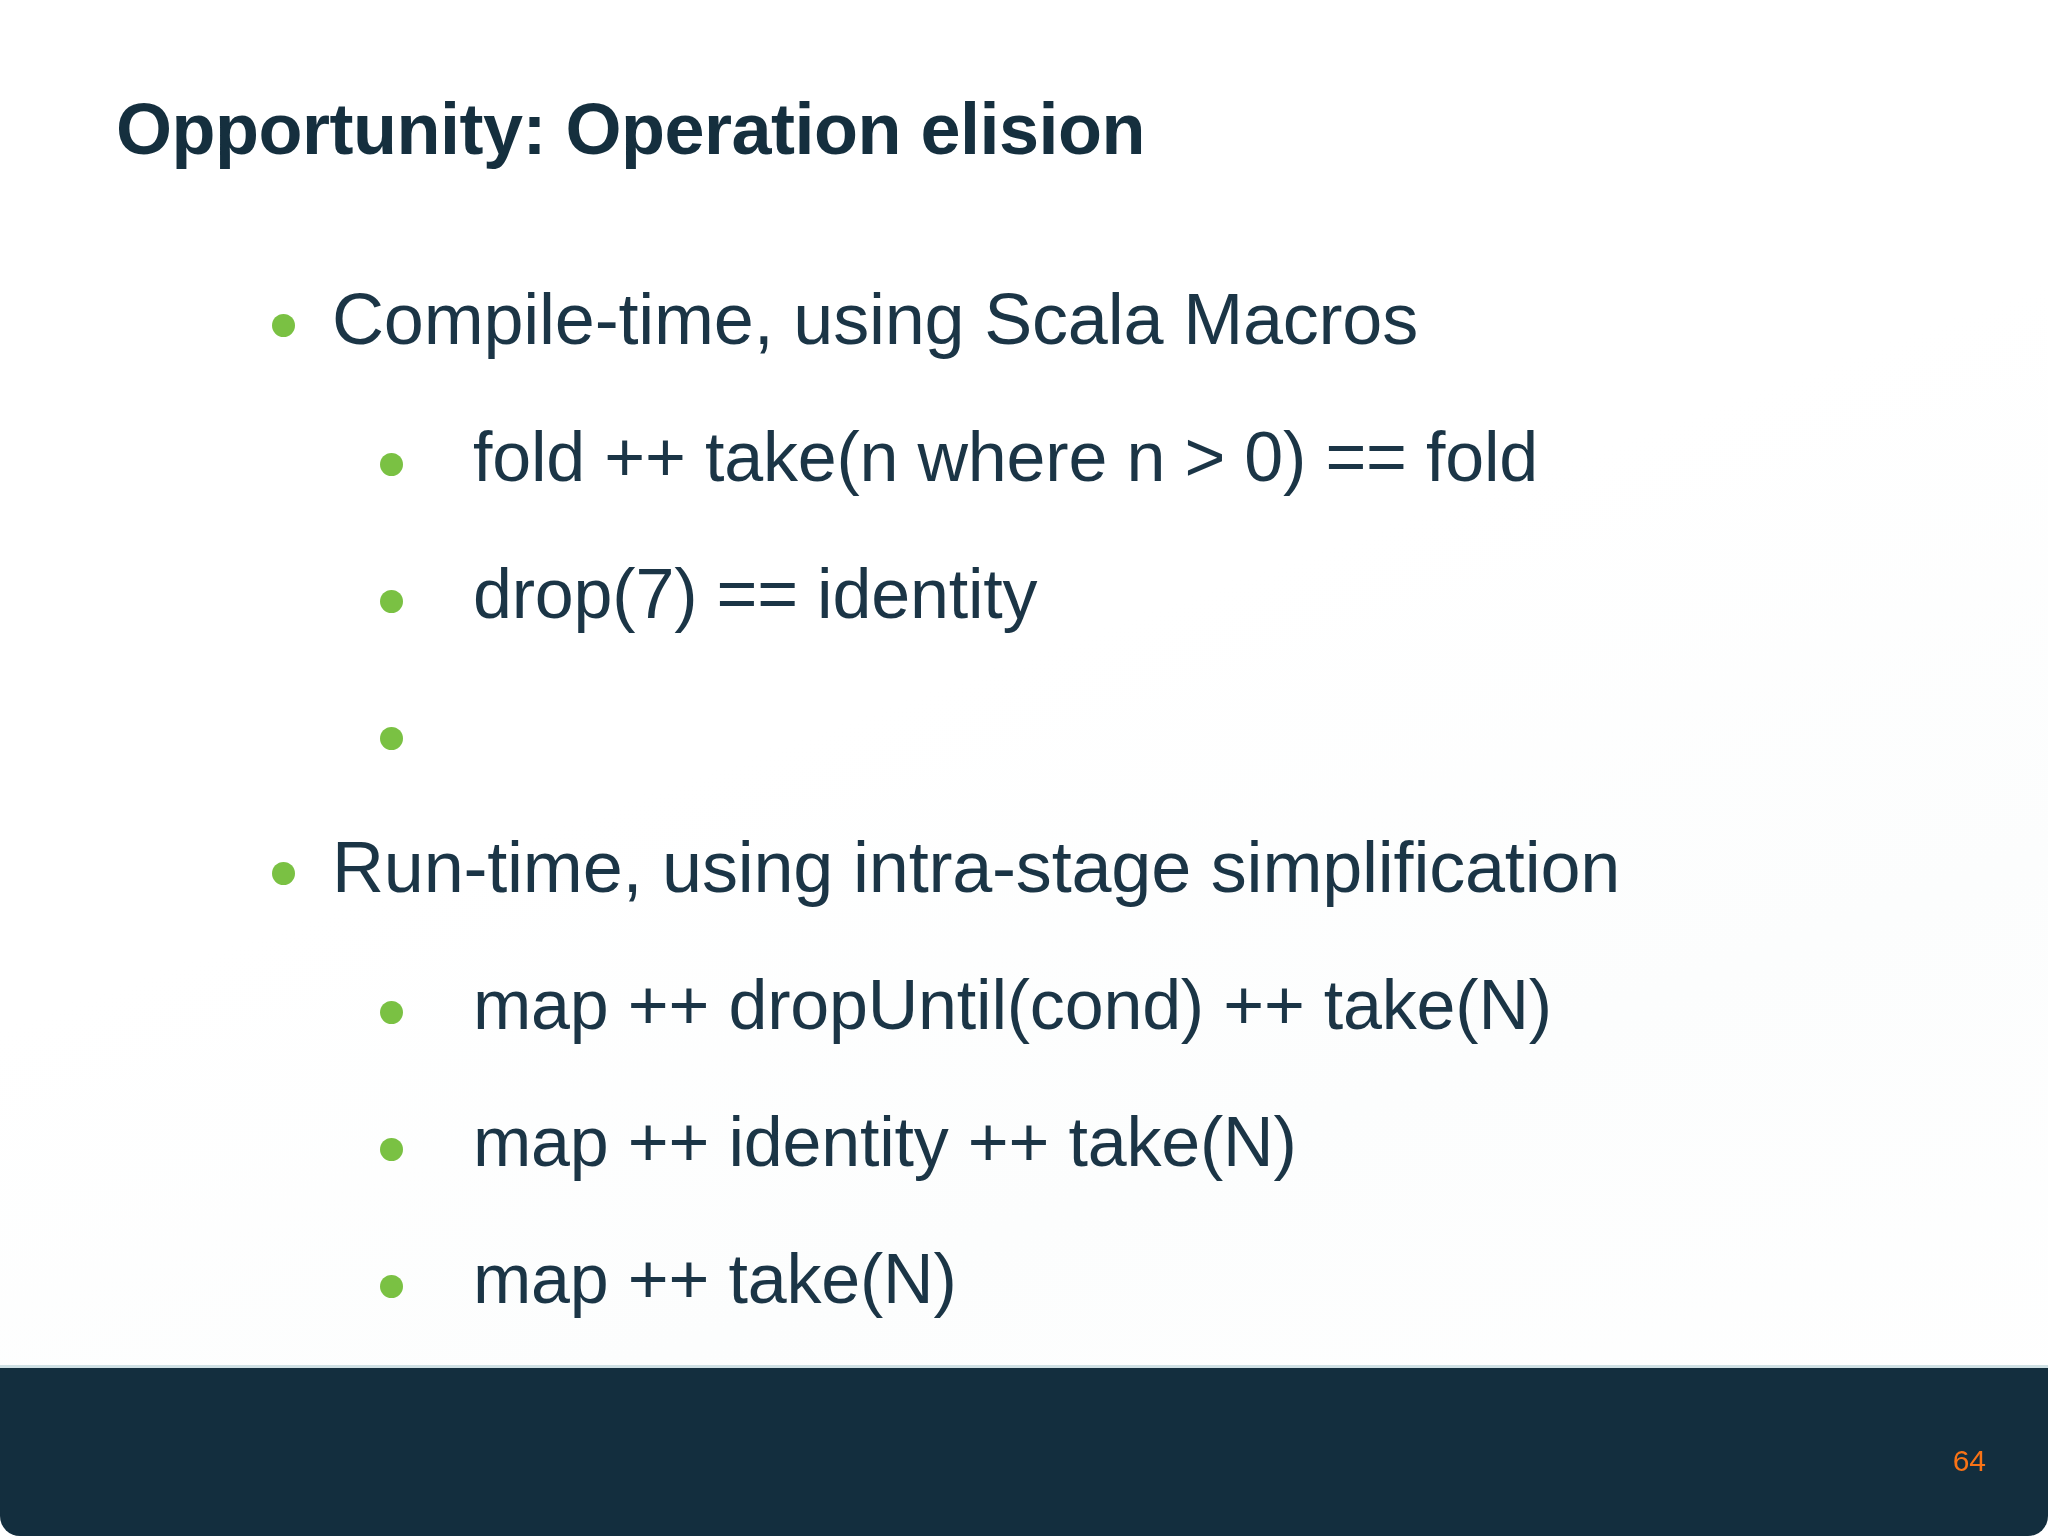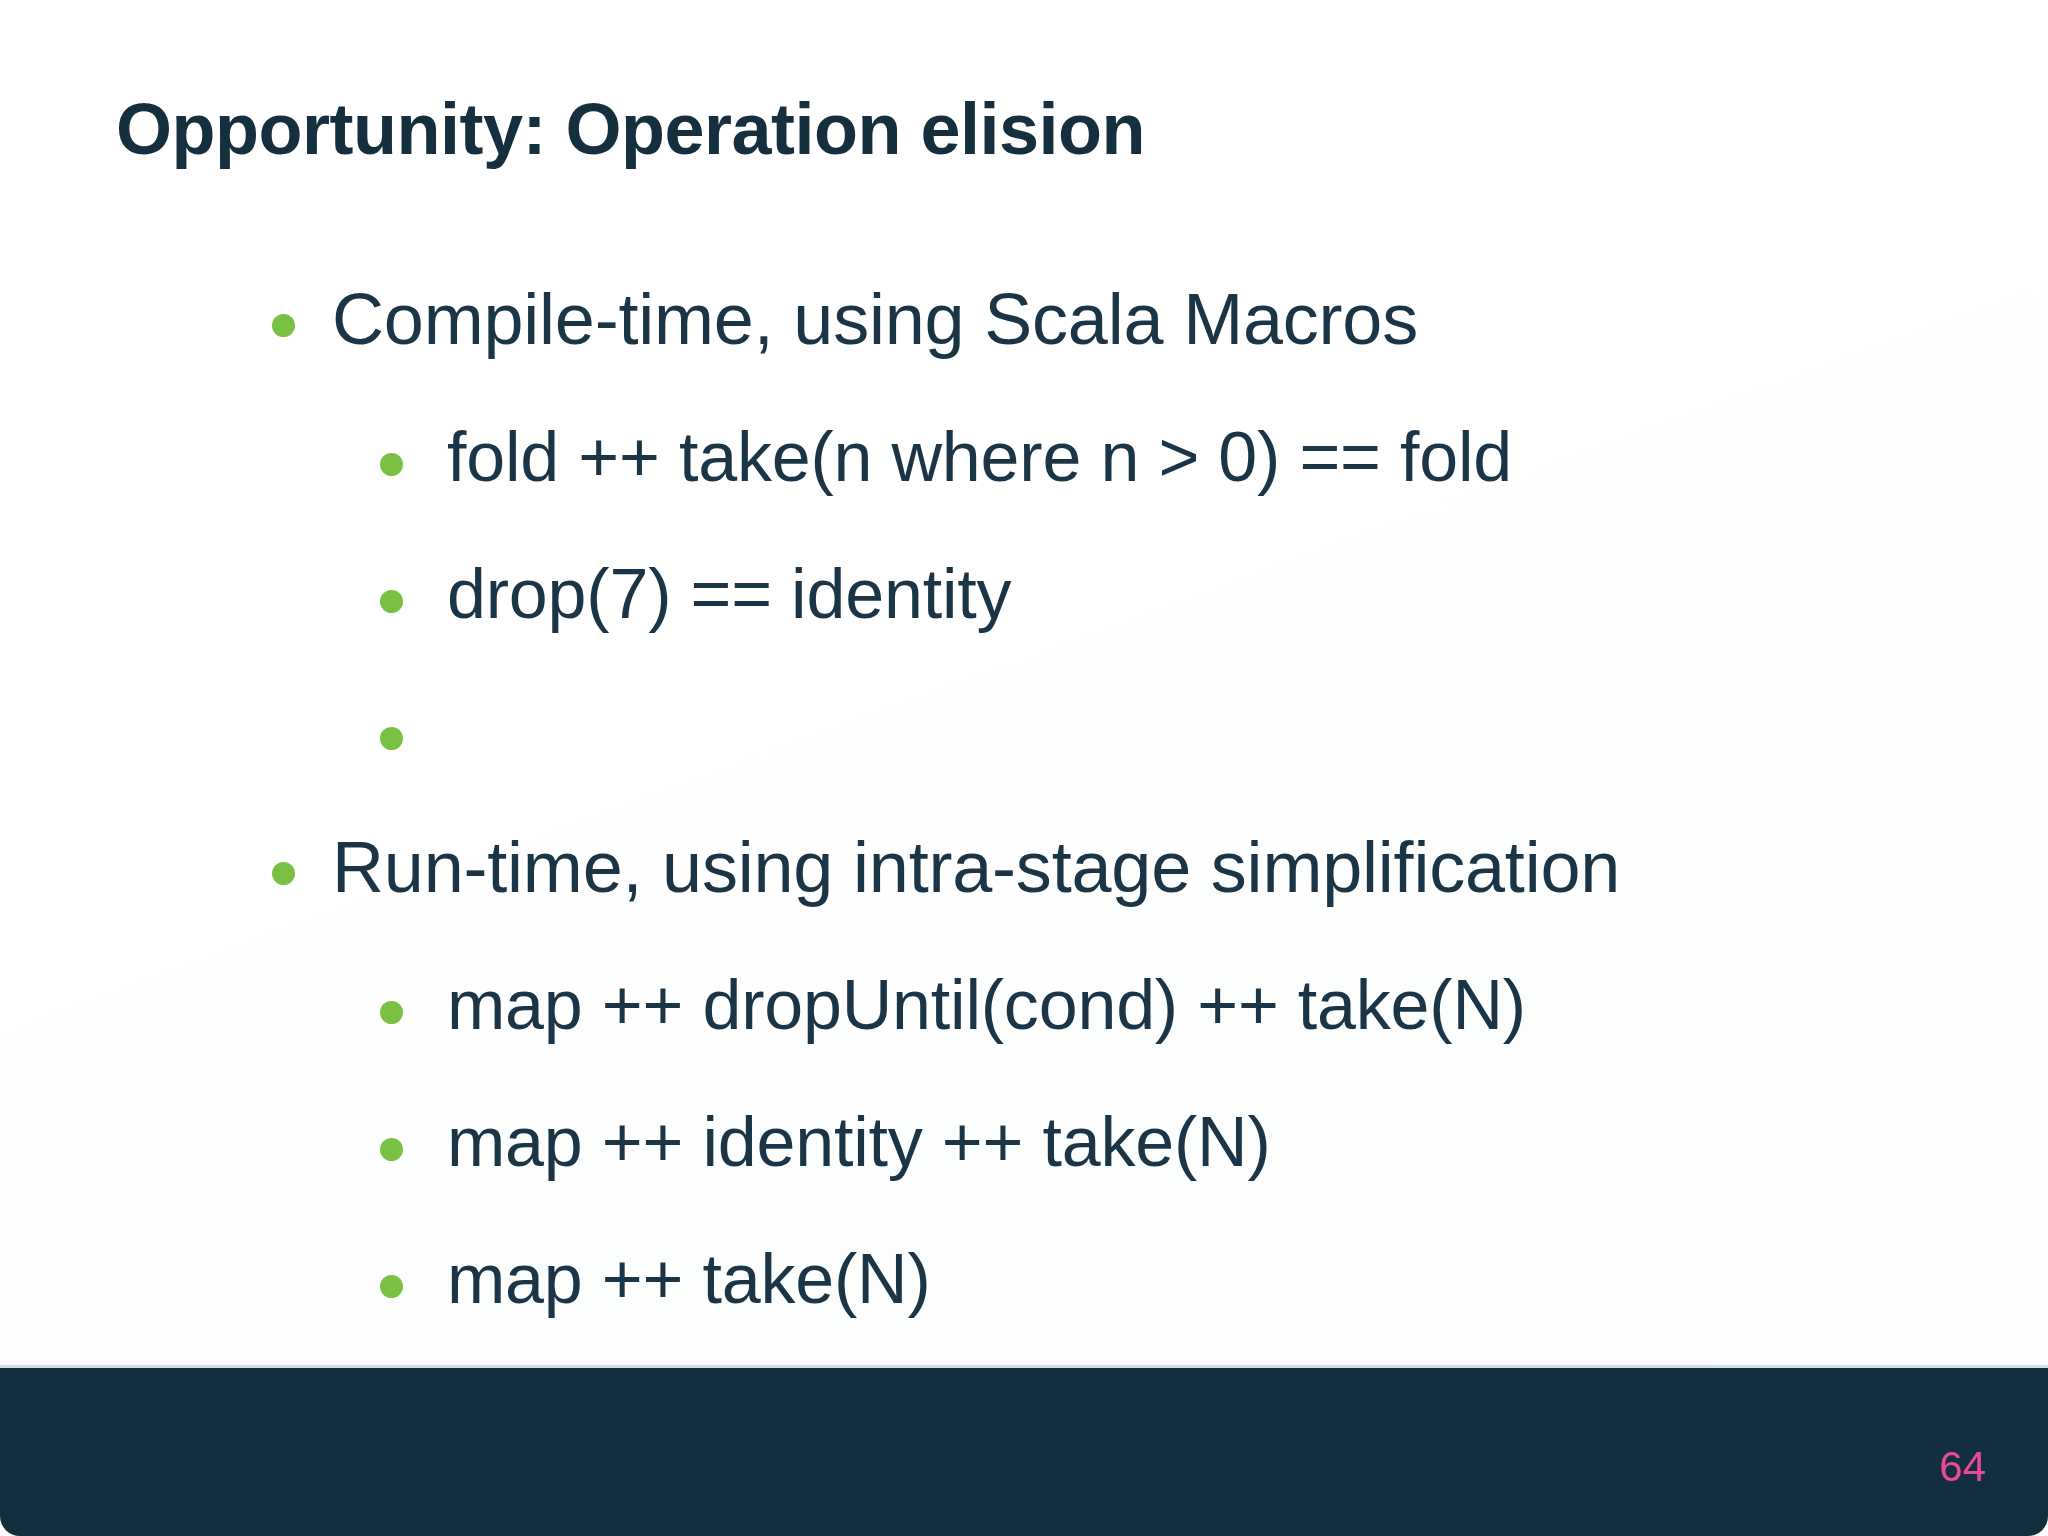--- a/index.html
+++ b/index.html
@@ -81,40 +81,40 @@
   }
   .level-1 .bullet-text {
     font-size: 72px;
     line-height: 1.16;
     margin-left: 37px;
     letter-spacing: -0.2px;
   }
   .level-2 .bullet-text {
     font-size: 70px;
     line-height: 1.2;
-    margin-left: 44px;
+    margin-left: 70px;
     letter-spacing: -0.2px;
   }
 
   
   .footer-bar {
     position: absolute;
     left: 0;
     bottom: 0;
     width: 2048px;
     height: 168px;
     background: #132e3e;
     border-top: 3px solid #cfe0e4;
   }
   .page-number {
     position: absolute;
     right: 62px;
     top: 78px;
-    color: #ec4899;
-    font-size: 42px;
+    color: #f97316;
+    font-size: 30px;
     line-height: 1;
   }
 </style>
 </head>
 <body>
 
 <div class="slide">
 
   <div class="slide-title">Opportunity: Operation elision</div>
 

